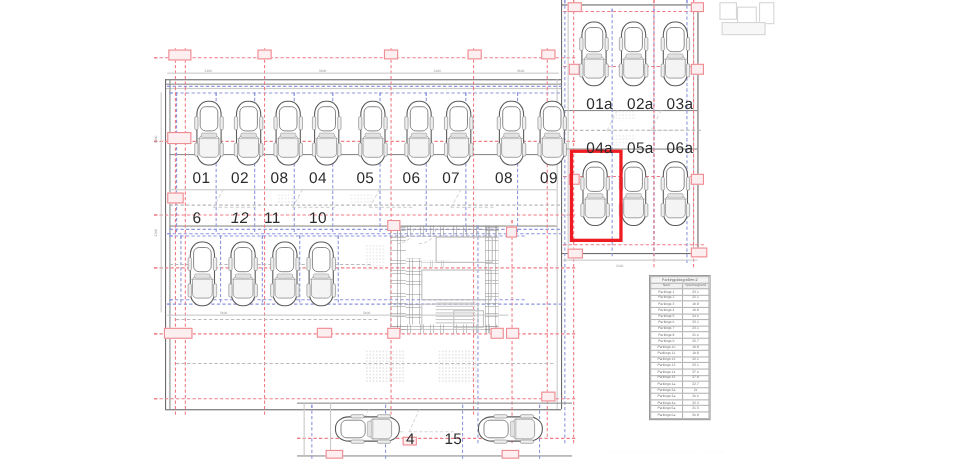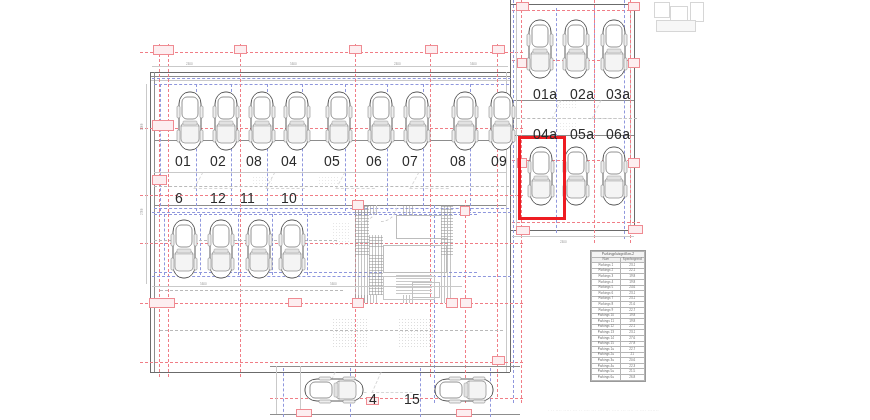--- a/index.html
+++ b/index.html
@@ -549,21 +549,21 @@
     <div class="stall-label" style="left: 210px; top: 153px;">02</div>
     <div class="stall-label" style="left: 246px; top: 153px;">08</div>
     <div class="stall-label" style="left: 281px; top: 153px;">04</div>
     <div class="stall-label" style="left: 324px; top: 153px;">05</div>
     <div class="stall-label" style="left: 366px; top: 153px;">06</div>
     <div class="stall-label" style="left: 402px; top: 153px;">07</div>
     <div class="stall-label" style="left: 450px; top: 153px;">08</div>
     <div class="stall-label" style="left: 491px; top: 153px;">09</div>
 
     <div class="stall-label" style="left: 175px; top: 190px;">6</div>
-    <div class="stall-label" style="left: 210px; top: 190px;">12</div>
+    <div class="stall-label" style="left: 210px; top: 190px; font-style: italic;">12</div>
     <div class="stall-label" style="left: 240px; top: 190px;">11</div>
     <div class="stall-label" style="left: 281px; top: 190px;">10</div>
 
     <div class="stall-label" style="left: 533px; top: 86px;">01a</div>
     <div class="stall-label" style="left: 570px; top: 86px;">02a</div>
     <div class="stall-label" style="left: 606px; top: 86px;">03a</div>
     <div class="stall-label" style="left: 533px; top: 126px;">04a</div>
     <div class="stall-label" style="left: 570px; top: 126px;">05a</div>
     <div class="stall-label" style="left: 606px; top: 126px;">06a</div>
 

